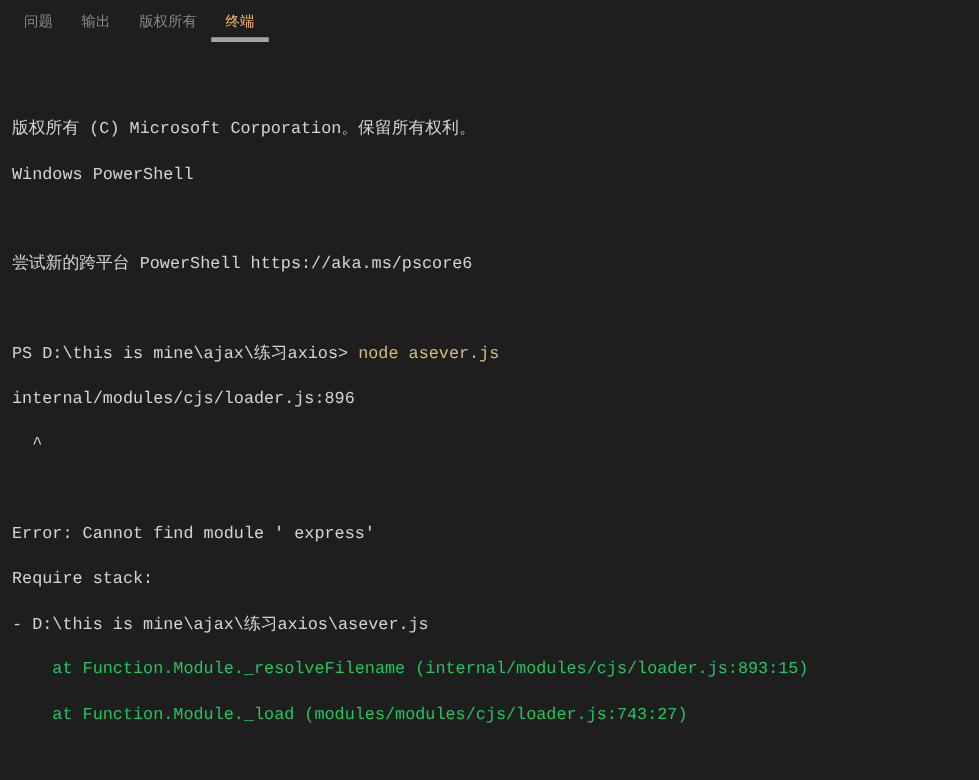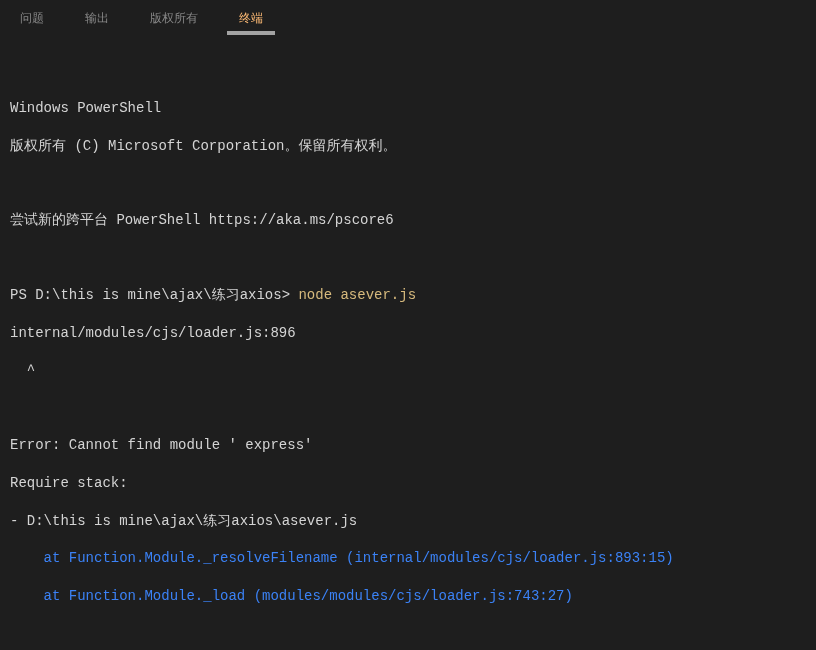--- a/index.html
+++ b/index.html
@@ -11,21 +11,21 @@
       background-color: #1e1e1e;
       color: #cccccc;
       font-family: Consolas, "Courier New", monospace;
       font-size: 14px;
       width: 816px;
       height: 650px;
       overflow: hidden;
     }
     .tabs {
       display: flex;
-      gap: 17px;
+      gap: 0;
       padding: 6px 8px 0 8px;
       background-color: #1e1e1e;
       font-family: "Microsoft YaHei", "PingFang SC", sans-serif;
       font-size: 12px;
     }
     .tab {
       padding: 4px 12px;
       color: #888888;
       cursor: pointer;
     }
@@ -36,21 +36,21 @@
     .terminal-body {
       padding: 8px 10px;
       line-height: 1.35;
       white-space: pre;
       font-size: 14px;
     }
     .line {
       white-space: pre-wrap;
     }
     .dim {
-      color: #3b82f6;
+      color: #22c55e;
     }
     .yellow {
       color: #d7ba7d;
       text-align: center;
     }
     .white {
       color: #d4d4d4;
     }
     .blank {
       height: 18px;
@@ -61,22 +61,22 @@
 
 <div class="tabs">
   <div class="tab">问题</div>
   <div class="tab">输出</div>
   <div class="tab">版权所有</div>
   <div class="tab active">终端</div>
 </div>
 
 <div class="terminal-body">
 <div class="blank"></div>
+<div class="line white">版权所有 (C) Microsoft Corporation。保留所有权利。</div>
 <div class="line white">Windows PowerShell</div>
-<div class="line white">版权所有 (C) Microsoft Corporation。保留所有权利。</div>
 <div class="blank"></div>
 <div class="line white">尝试新的跨平台 PowerShell https://aka.ms/pscore6</div>
 <div class="blank"></div>
 <div class="line"><span class="white">PS D:\this is mine\ajax\练习axios&gt; </span><span class="yellow">node asever.js</span></div>
 <div class="line white">internal/modules/cjs/loader.js:896</div>
 <div class="line white">  ^</div>
 <div class="blank"></div>
 <div class="line white">Error: Cannot find module ' express'</div>
 <div class="line white">Require stack:</div>
 <div class="line white">- D:\this is mine\ajax\练习axios\asever.js</div>

